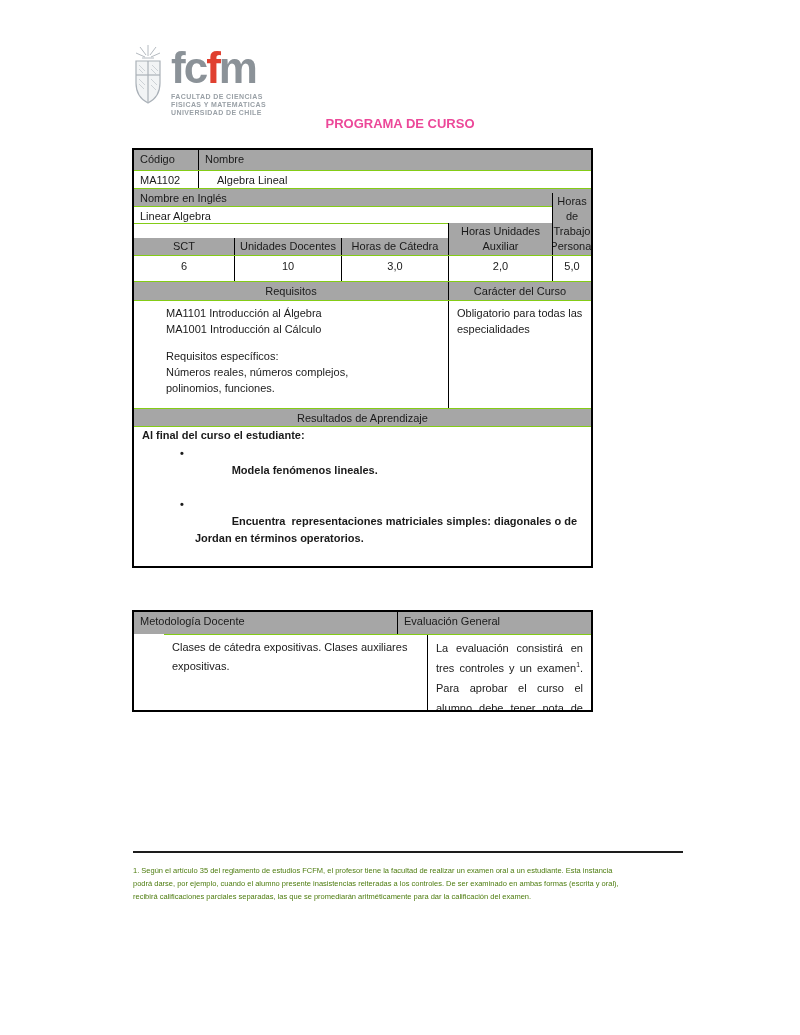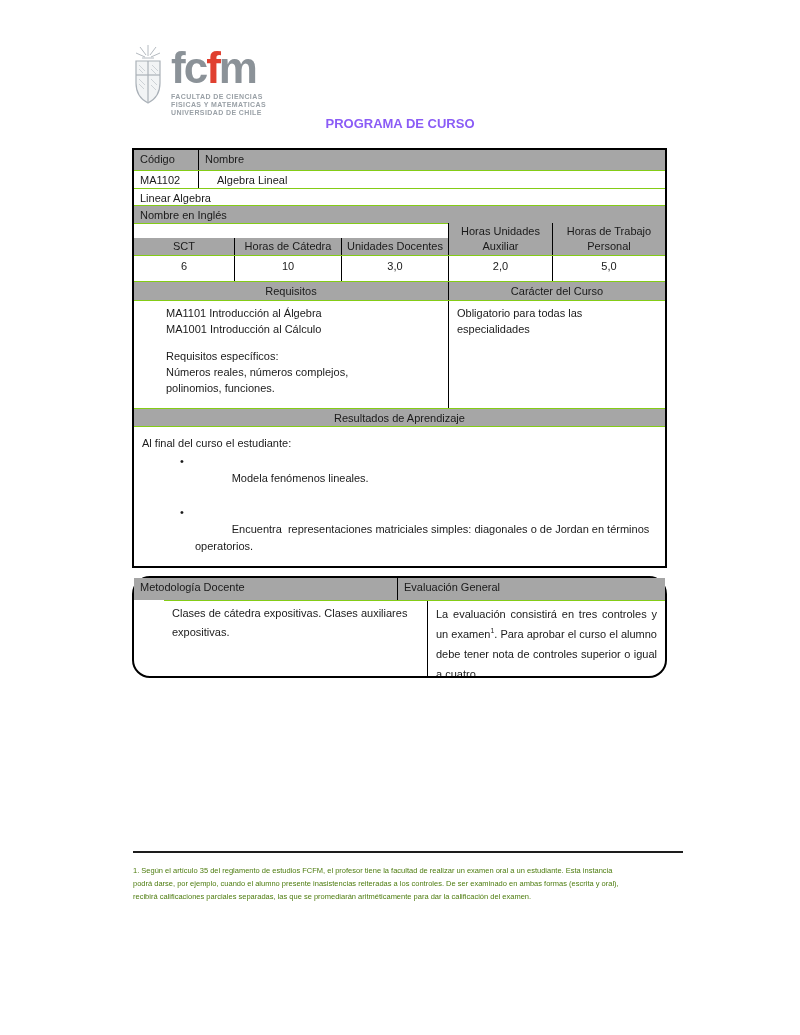--- a/index.html
+++ b/index.html
@@ -16,26 +16,26 @@
 
   
   .logo { position: absolute; left: 131px; top: 44px; display: flex; }
   .crest { width: 34px; height: 66px; }
   .logo-right { margin-left: 6px; }
   .wordmark { font-size: 44px; font-weight: 700; letter-spacing: -2px; line-height: 48px; color: #8b9298; }
   .wordmark .red { color: #e04030; }
   .logo-subtext { margin-top: 1px; font-size: 7px; line-height: 8px; letter-spacing: 0.4px; color: #9aa1a7; font-weight: 700; }
 
   
-  .doc-title { position: absolute; left: 0; top: 116px; width: 100%; text-align: center; font-size: 13px; font-weight: 700; color: #8b5cf6; }
+  .doc-title { position: absolute; left: 0; top: 116px; width: 100%; text-align: center; font-size: 13px; font-weight: 700; color: #ec4899; }
 
   
-  .tbl { position: absolute; left: 132px; width: 535px; border: 2px solid #000; background: #fff; }
+  .tbl { position: absolute; left: 132px; width: 461px; border: 2px solid #000; background: #fff; }
   .tbl1 { top: 148px; }
-  .tbl2 { top: 576px; border-radius: 18px; }
+  .tbl2 { top: 610px; }
   .r { display: flex; }
   .r + .r { border-top: 1px solid #84cc16; }
   .c { padding: 1px 6px; font-size: 11px; line-height: 16px; overflow: hidden; }
   .c + .c { border-left: 1px solid #000; }
   .gray { background: #a6a6a6; }
   .grow { flex: 1 1 auto; }
   .ctr { text-align: center; }
   .vctr { display: flex; align-items: center; justify-content: center; }
 
   .h20 { height: 20px; } .h18 { height: 18px; } .h17 { height: 17px; }
@@ -48,21 +48,21 @@
   .w314 { flex: 0 0 314px; }
   .w263 { flex: 0 0 263px; }
 
   .hours-hd { line-height: 15px; font-size: 11px; text-align: center; padding: 1px 4px; }
   .hours-val { text-align: center; padding-top: 2px; }
 
   .indent18 { padding-left: 18px; }
   .pad8 { padding: 4px 8px; }
   .req-line { line-height: 16px; min-height: 11px; white-space: pre-wrap; padding-left: 24px; }
 
-  .results-body { padding: 8px 10px 0 8px; }
+  .results-body { padding: 0 10px 0 8px; font-weight: bold; }
   .results-intro { line-height: 17px; }
   .bullet-list { margin-top: 1px; }
   .bullet-item { position: relative; margin-left: 38px; padding-left: 15px; line-height: 17px; white-space: pre-wrap; }
   .bullet-dot { position: absolute; left: 0; top: 0; }
   sup.sp { font-size: 0.62em; vertical-align: super; line-height: 0; }
 
   .meth-cell { padding: 3px 8px; line-height: 19px; }
   .eval-cell { padding: 3px 8px; line-height: 20px; text-align: justify; }
 
   
@@ -109,30 +109,30 @@
 
   <div class="tbl tbl1">
     <div class="r h20">
       <div class="c gray w64">Código</div>
       <div class="c gray grow">Nombre</div>
     </div>
     <div class="r h18">
       <div class="c w64">MA1102</div>
       <div class="c grow indent18">Algebra Lineal</div>
     </div>
+    <div class="r h18">
+      <div class="c gray grow">Nombre en Inglés</div>
+    </div>
     <div class="r h17">
       <div class="c grow">Linear Algebra</div>
     </div>
-    <div class="r h18">
-      <div class="c gray grow">Nombre en Inglés</div>
-    </div>
     <div class="r h32">
       <div class="c gray w100 vctr hours-hd">SCT</div>
+      <div class="c gray w107 vctr hours-hd">Unidades Docentes</div>
       <div class="c gray w107 vctr hours-hd">Horas de Cátedra</div>
-      <div class="c gray w107 vctr hours-hd">Unidades Docentes</div>
       <div class="c gray w104 vctr hours-hd">Horas Unidades Auxiliar</div>
       <div class="c gray grow vctr hours-hd">Horas de Trabajo Personal</div>
     </div>
     <div class="r h26">
       <div class="c w100 hours-val">6</div>
       <div class="c w107 hours-val">10</div>
       <div class="c w107 hours-val">3,0</div>
       <div class="c w104 hours-val">2,0</div>
       <div class="c grow hours-val">5,0</div>
     </div>

